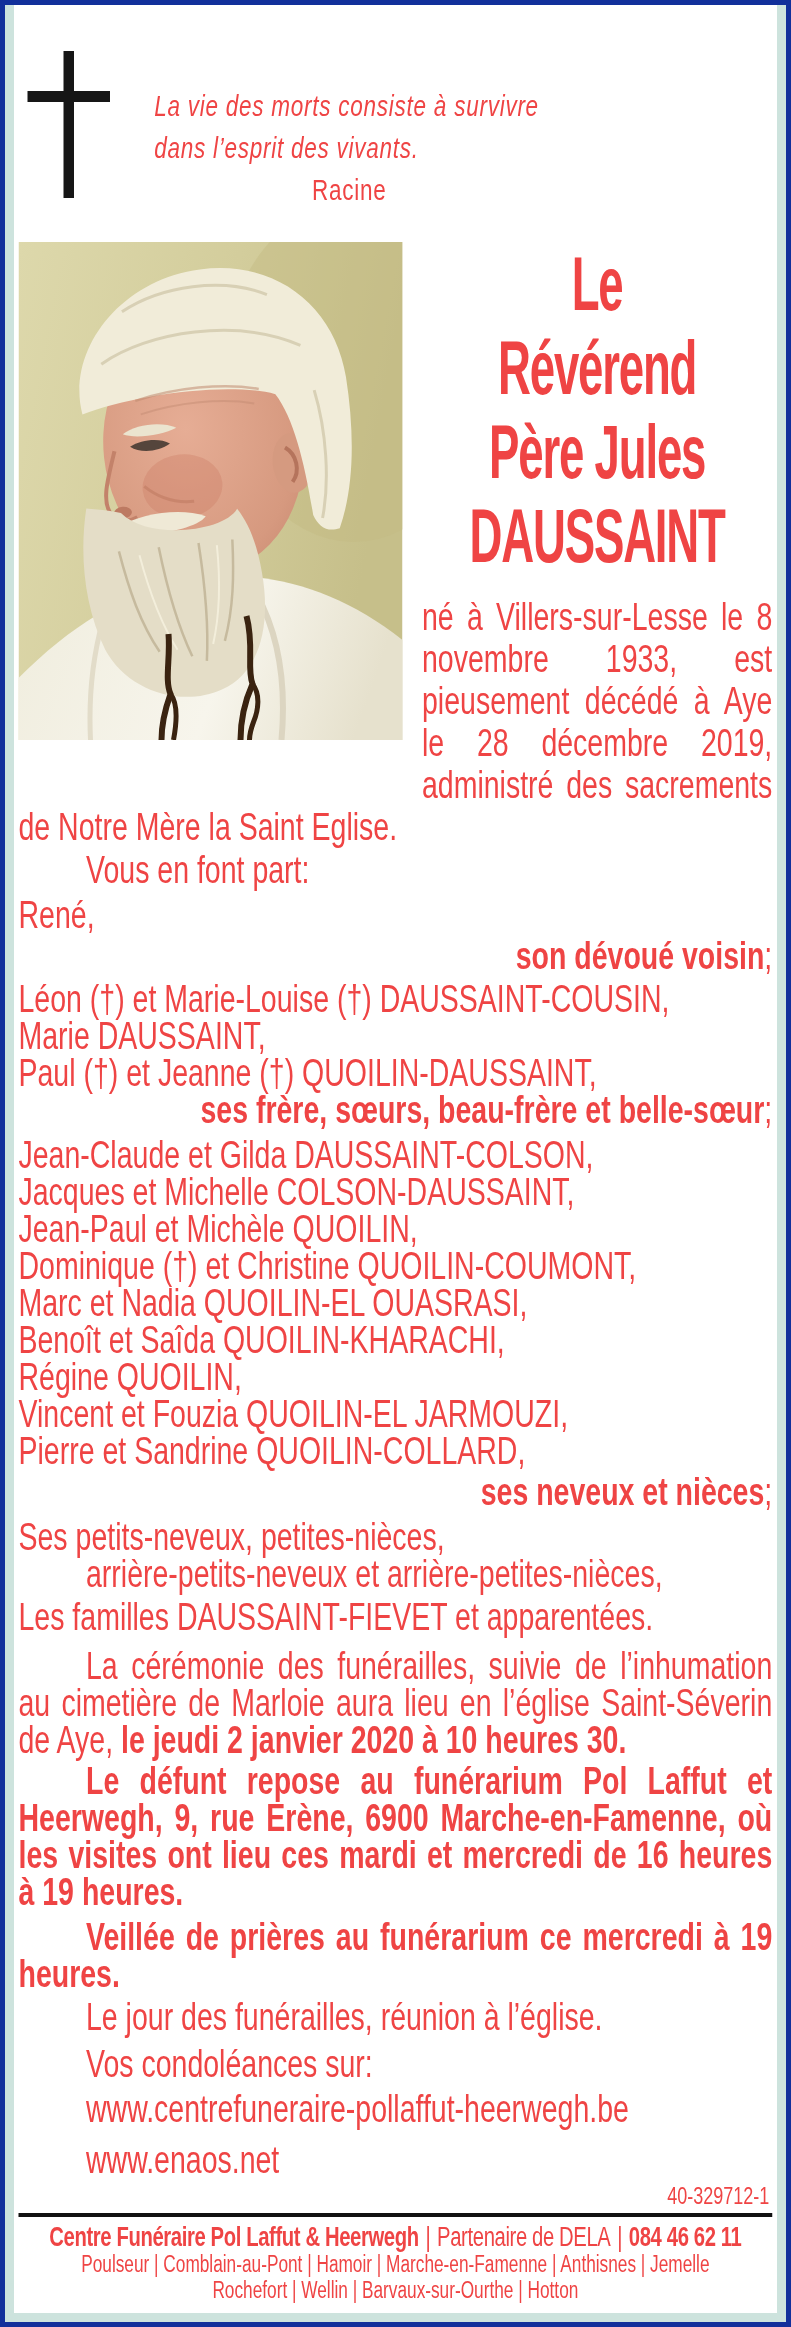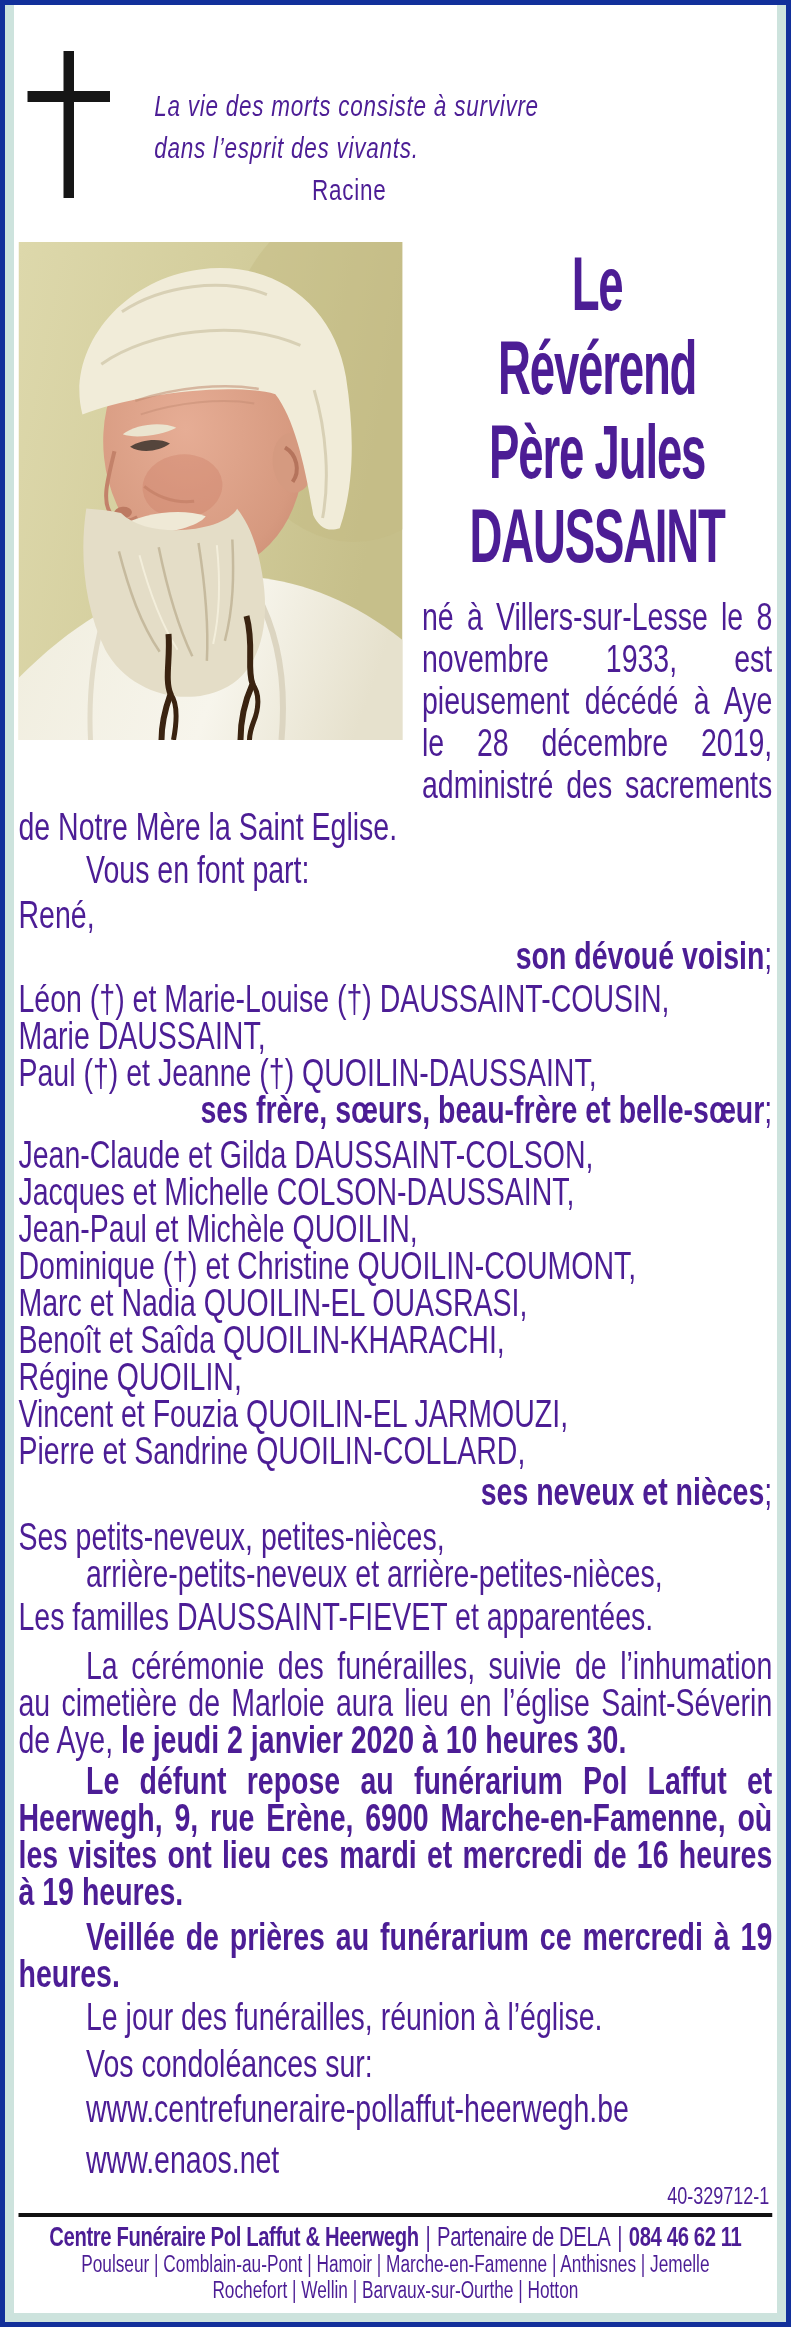--- a/index.html
+++ b/index.html
@@ -3,21 +3,21 @@
 <meta charset="utf-8">
 <style>
   html,body{margin:0;padding:0;background:#fff;}
   .page{
     box-sizing:border-box;
     width:791px;height:2327px;
     border:5px solid #12309b;
     background:#cde3dd;
     overflow:hidden;
     font-family:"Liberation Sans","DejaVu Sans",sans-serif;
-    color:#4c1d95;
+    color:#ef4444;
   }
   .inner{
     box-sizing:border-box;
     margin:0 9px 9px 9px;
     height:2308px;
     background:#ffffff;
     overflow:hidden;
   }
   .scaler{
     box-sizing:border-box;

